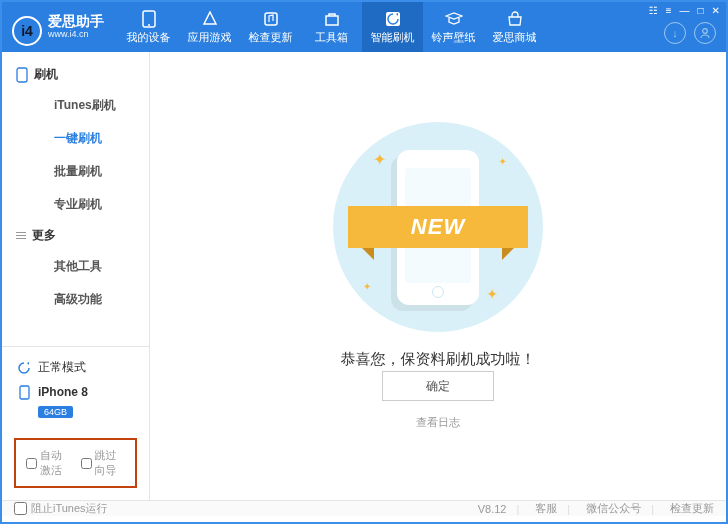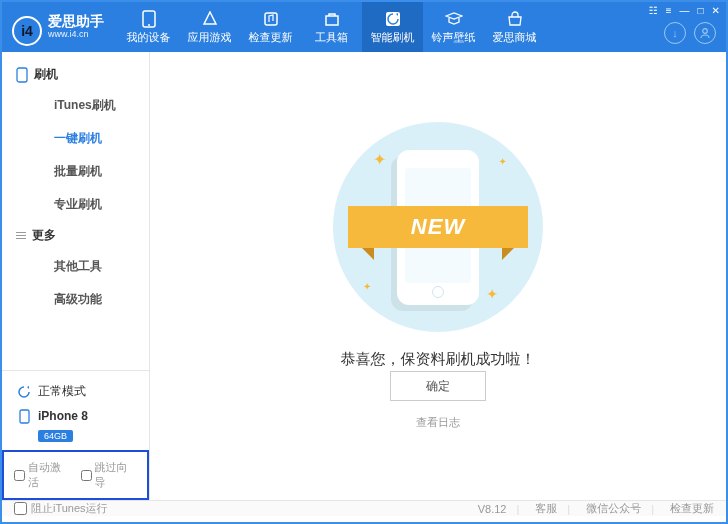--- a/index.html
+++ b/index.html
@@ -27,41 +27,41 @@
     .body { display: flex; height: calc(100% - 50px - 22px); }
     .sidebar { width: 148px; border-right: 1px solid #e5e5e5; display: flex; flex-direction: column; }
     .side-scroll { flex: 1; padding: 8px 0; font-size: 12px; color: #555; }
     .side-head { display: flex; align-items: center; padding: 6px 14px; font-weight: bold; color: #333; gap: 6px; }
     .side-item { padding: 8px 0 8px 52px; cursor: pointer; color: #555; font-weight: bold; }
     .side-item.active { color: #2a7fe0; }
     .side-device { border-top: 1px solid #e5e5e5; padding: 8px 14px; font-size: 12px; color: #333; }
     .dev-row { display: flex; align-items: center; gap: 6px; padding: 4px 0; }
     .dev-icon { width: 16px; height: 16px; display: flex; align-items: center; justify-content: center; color: #2a7fe0; }
     .badge { display: inline-block; background: #2a7fe0; color: #fff; font-size: 9px; padding: 1px 6px; border-radius: 2px; margin-left: 22px; }
-    .side-checks { border-top: 1px solid #e5e5e5; padding: 8px 10px; display: flex; gap: 10px; font-size: 11px; color: #999; border: 2px solid #1d4ed8; margin: 0; }
+    .side-checks { border-top: 1px solid #e5e5e5; padding: 8px 10px; display: flex; gap: 10px; font-size: 11px; color: #999; border: 2px solid #c2410c; margin: 12px; }
     .side-checks label { display: flex; align-items: center; gap: 3px; cursor: pointer; }
     .side-checks input { width: 11px; height: 11px; }
 
     .main { flex: 1; display: flex; flex-direction: column; align-items: center; justify-content: center; position: relative; background: #fff; }
     .illus { width: 210px; height: 210px; background: #daf0f8; border-radius: 50%; display: flex; align-items: center; justify-content: center; position: relative; margin-top: 10px; }
     .phone { width: 82px; height: 155px; background: #fff; border-radius: 12px; box-shadow: -6px 6px 0 rgba(0,0,0,.06); position: relative; }
     .phone::before { content: ""; position: absolute; top: 18px; left: 8px; right: 8px; bottom: 22px; background: #f4fbff; border-radius: 3px; }
     .phone::after { content: ""; position: absolute; bottom: 7px; left: 50%; transform: translateX(-50%); width: 10px; height: 10px; border: 1px solid #cde6f2; border-radius: 50%; }
     .ribbon { position: absolute; width: 180px; height: 42px; background: #f6b93b; display: flex; align-items: center; justify-content: center; font-weight: 900; font-size: 22px; color: #fff; font-style: italic; letter-spacing: 1px; }
     .ribbon::before, .ribbon::after { content:""; position:absolute; top:100%; border:6px solid transparent; }
     .ribbon::before { left:14px; border-top-color:#c98c1d; border-right-color:#c98c1d; }
     .ribbon::after { right:14px; border-top-color:#c98c1d; border-left-color:#c98c1d; }
     .star { position: absolute; color: #f6b93b; }
     .star.s1 { top: 28px; left: 40px; font-size: 16px; }
     .star.s2 { top: 34px; right: 36px; font-size: 10px; }
     .star.s3 { bottom: 40px; left: 30px; font-size: 10px; }
     .star.s4 { bottom: 30px; right: 45px; font-size: 14px; }
 
     .msg { margin-top: 18px; font-size: 15px; color: #333; }
-    .ok-btn { margin-top: 2px; width: 96px; height: 30px; border: 1px solid #ccc; background: #fff; font-size: 12px; color: #555; cursor: pointer; }
+    .ok-btn { margin-top: 2px; width: 112px; height: 30px; border: 1px solid #ccc; background: #fff; font-size: 12px; color: #555; cursor: pointer; }
     .log-link { margin-top: 14px; margin-bottom: 10px; font-size: 11px; color: #999; cursor: pointer; }
 
     .footer { height: 16px; background: #fafafa; border-top: 1px solid #e5e5e5; display: flex; align-items: center; font-size: 11px; color: #999; padding: 0 12px; }
     .footer label { display: flex; align-items: center; gap: 4px; cursor: pointer; }
     .footer .spacer { flex: 1; }
     .footer .flink { margin-left: 6px; cursor: pointer; }
     .footer .sep { margin: 0 10px; color: #ddd; }
     .hamb { display:inline-flex; flex-direction:column; gap:2px; }
     .hamb span { width:10px; height:1px; background:#999; }
   </style>

